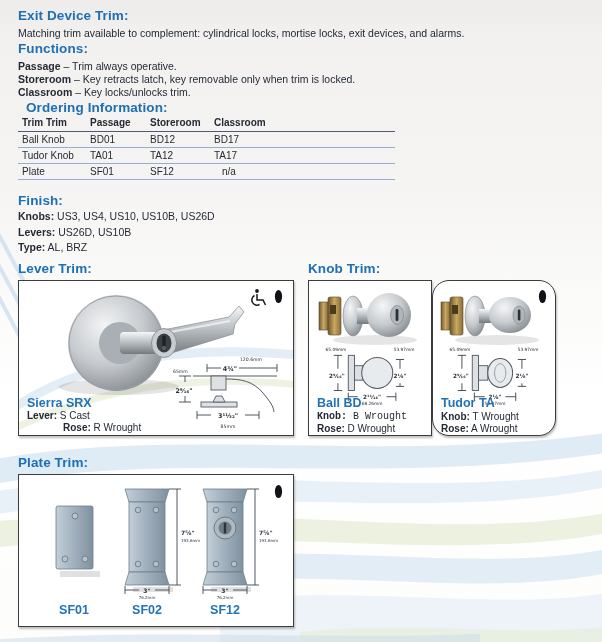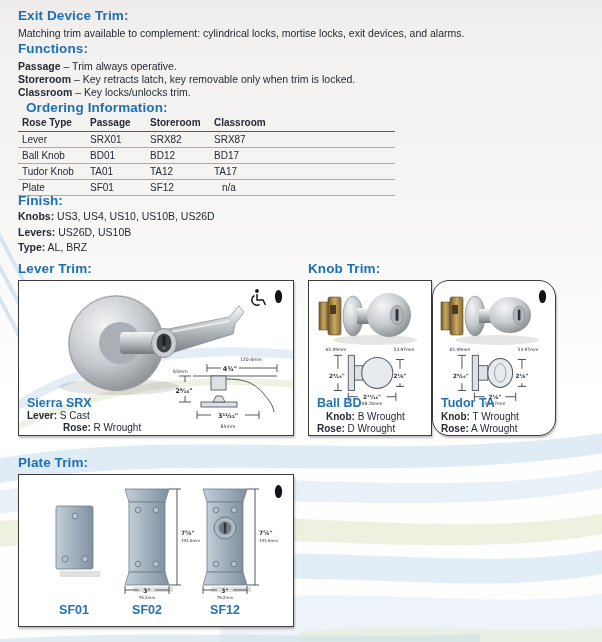--- a/index.html
+++ b/index.html
@@ -52,35 +52,28 @@
   <div class="layer heading" style="left:18px;top:41px;">Functions:</div>
   <div class="layer body-text" style="left:18px;top:60px;"><b class="lead">Passage</b><span> – Trim always operative.</span></div>
   <div class="layer body-text" style="left:18px;top:73px;"><b class="lead">Storeroom</b><span> – Key retracts latch, key removable only when trim is locked.</span></div>
   <div class="layer body-text" style="left:18px;top:86px;"><b class="lead">Classroom</b><span> – Key locks/unlocks trim.</span></div>
 
   <div class="layer heading" style="left:18px;top:100px;margin-left:8px;">Ordering Information:</div>
 
   <table class="ord-table layer" style="left:18px;top:116px;">
     <thead>
       <tr>
-        <th class="c1">Rose Type</th>
+        <th class="c1">Trim Trim</th>
         <th class="c2">Passage</th>
         <th class="c3">Storeroom</th>
         <th class="c4">Classroom</th>
         <th class="c5"></th>
       </tr>
     </thead>
     <tbody>
-      <tr>
-        <td>Lever</td>
-        <td>SRX01</td>
-        <td>SRX82</td>
-        <td>SRX87</td>
-          <td></td>
-      </tr>
       <tr>
         <td>Ball Knob</td>
         <td>BD01</td>
         <td>BD12</td>
         <td>BD17</td>
           <td></td>
       </tr>
       <tr>
         <td>Tudor Knob</td>
         <td>TA01</td>
@@ -221,21 +214,21 @@
         <line class="dimline" x1="70" y1="40" x2="78" y2="40"></line>
       <text x="74" y="32" font-size="5.6" font-weight="bold" text-anchor="middle">2⅛"</text>
       <line class="dimline" x1="24" y1="50" x2="33" y2="50"></line>
         <line class="dimline" x1="61" y1="50" x2="70" y2="50"></line>
       <line class="dimline" x1="24" y1="46" x2="24" y2="54"></line>
         <line class="dimline" x1="70" y1="46" x2="70" y2="54"></line>
       <text x="47" y="52.5" font-size="5.6" font-weight="bold" text-anchor="middle">2¹¹⁄₁₆"</text>
       <text x="47" y="58" font-size="4.2" text-anchor="middle">68.26mm</text>
     </svg>
     <div class="pname" style="position:absolute;left:8px;top:115px;">Ball BD</div>
-    <div class="pdetail" style="position:absolute;left:17px;top:130px;"><b>Knob:</b><span> B Wrought</span></div>
+    <div class="pdetail" style="position:absolute;left:8px;top:130px;font-family:Liberation Mono, monospace;"><b>Knob:</b><span> B Wrought</span></div>
     <div class="pdetail" style="position:absolute;left:8px;top:142px;"><b>Rose:</b><span> D Wrought</span></div>
   </div>
 
   <div class="pbox layer" style="left:432px;top:280px;width:122px;height:154px;border-radius:17px;">
     <svg width="9" height="15" viewBox="0 0 9 15" style="position:absolute;right:8px;top:8px;">
       <ellipse cx="4.5" cy="7.5" rx="3.6" ry="6.6" fill="#111316"></ellipse>
     </svg>
     <svg width="110" height="58" viewBox="0 0 110 58" style="position:absolute;left:6px;top:6px;">
       <ellipse cx="58" cy="53" rx="42" ry="5" fill="#000" opacity="0.10"></ellipse>
       <rect x="2" y="15" width="9" height="28" fill="url(#brassG)" stroke="#5d4a26" stroke-width="0.6"></rect>

